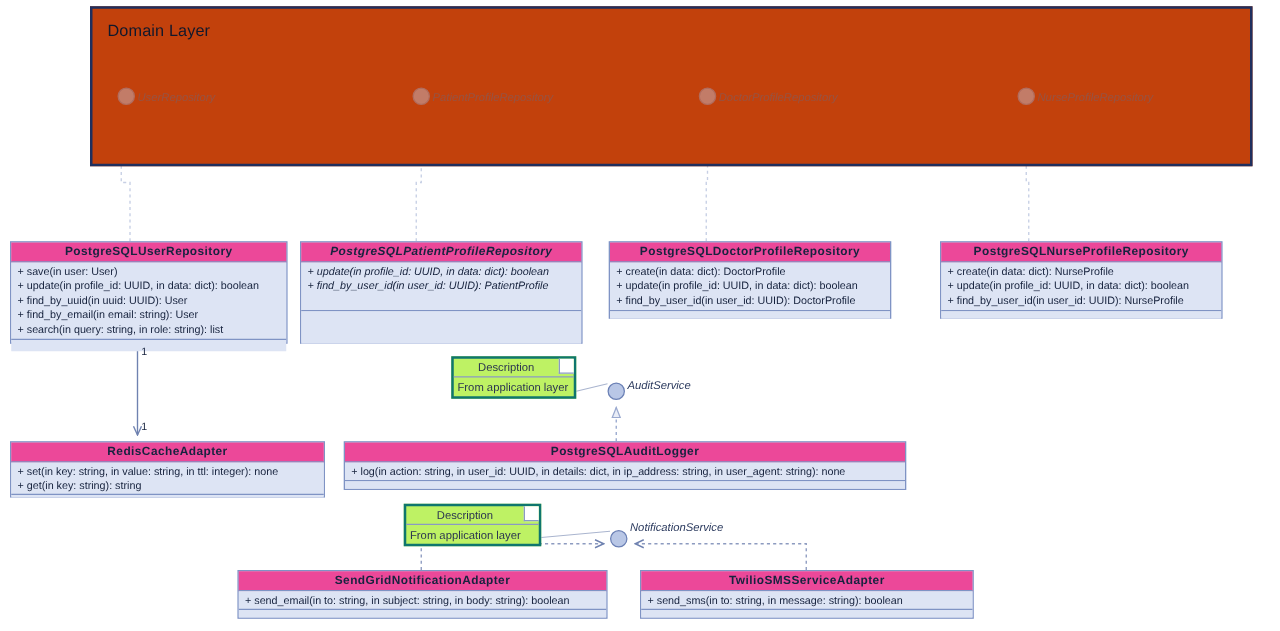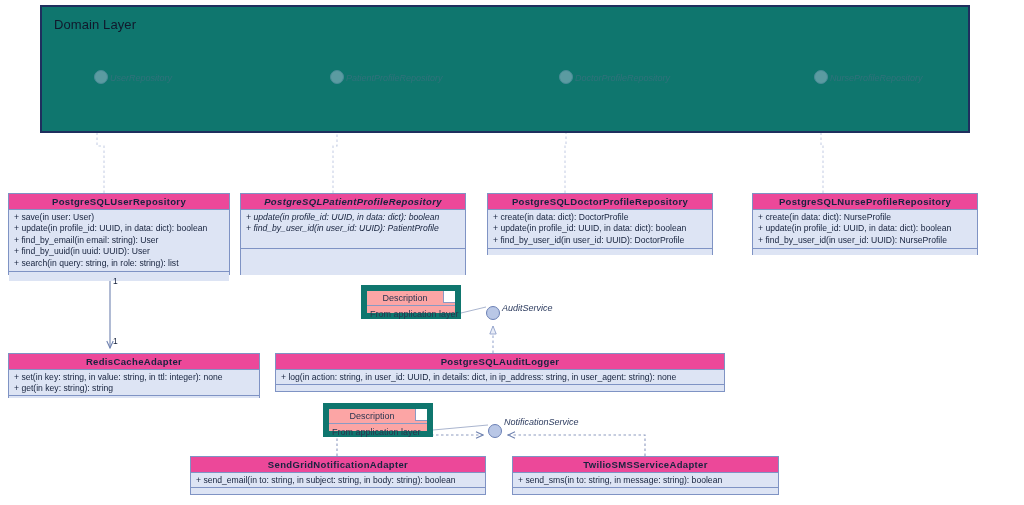--- a/index.html
+++ b/index.html
@@ -17,22 +17,23 @@
   #canvas {
     position: absolute;
     left: 0; top: 0;
     width: 1024px;
     height: 505px;
   }
   
   .package {
     position: absolute;
     box-sizing: border-box;
-    background: #0f766e;
+    background: #c2410c;
     border: 2px solid #1f2f5e;
+    margin-left: 32px;
   }
   .package-title {
     position: absolute;
     left: 12px;
     top: 10px;
     font-size: 13px;
     color: #11182c;
     letter-spacing: .1px;
   }
   
@@ -103,22 +104,22 @@
     opacity: .42;
   }
   .iface-label.solid {
     color: #2b3a5e;
     opacity: 1;
   }
   
   .note {
     position: absolute;
     box-sizing: border-box;
-    background: #fca5a5;
-    border: 6px solid #0f766e;
+    background: #bef264;
+    border: 2px solid #0f766e;
   }
   .note-title {
     text-align: center;
     font-size: 9px;
     color: #2b3550;
     line-height: 14px;
     border-bottom: 1px solid #8a9ac4;
     height: 15px;
     box-sizing: border-box;
     padding-right: 12px;
@@ -215,22 +216,22 @@
 <div class="iface-label faded" style="left:575px; top:73px;">DoctorProfileRepository</div>
 
 <div class="lollipop faded" style="left:814px; top:70px;"></div>
 <div class="iface-label faded" style="left:830px; top:73px;">NurseProfileRepository</div>
 
 <div class="uml-class" style="left:8px; top:193px; width:222px; height:82px;">
   <div class="uml-header">PostgreSQLUserRepository</div>
   <div class="uml-ops">
     <div class="uml-op">+ save(in user: User)</div>
     <div class="uml-op">+ update(in profile_id: UUID, in data: dict): boolean</div>
+    <div class="uml-op">+ find_by_uuid(in uuid: UUID): User</div>
     <div class="uml-op">+ find_by_email(in email: string): User</div>
-    <div class="uml-op">+ find_by_uuid(in uuid: UUID): User</div>
     <div class="uml-op">+ search(in query: string, in role: string): list</div>
   </div>
   <div class="uml-tail"></div>
 </div>
 
 <div class="uml-class" style="left:240px; top:193px; width:226px; height:82px;font-style:italic;">
   <div class="uml-header">PostgreSQLPatientProfileRepository</div>
   <div class="uml-ops" style="height:39px;">
     <div class="uml-op">+ update(in profile_id: UUID, in data: dict): boolean</div>
     <div class="uml-op">+ find_by_user_id(in user_id: UUID): PatientProfile</div>

